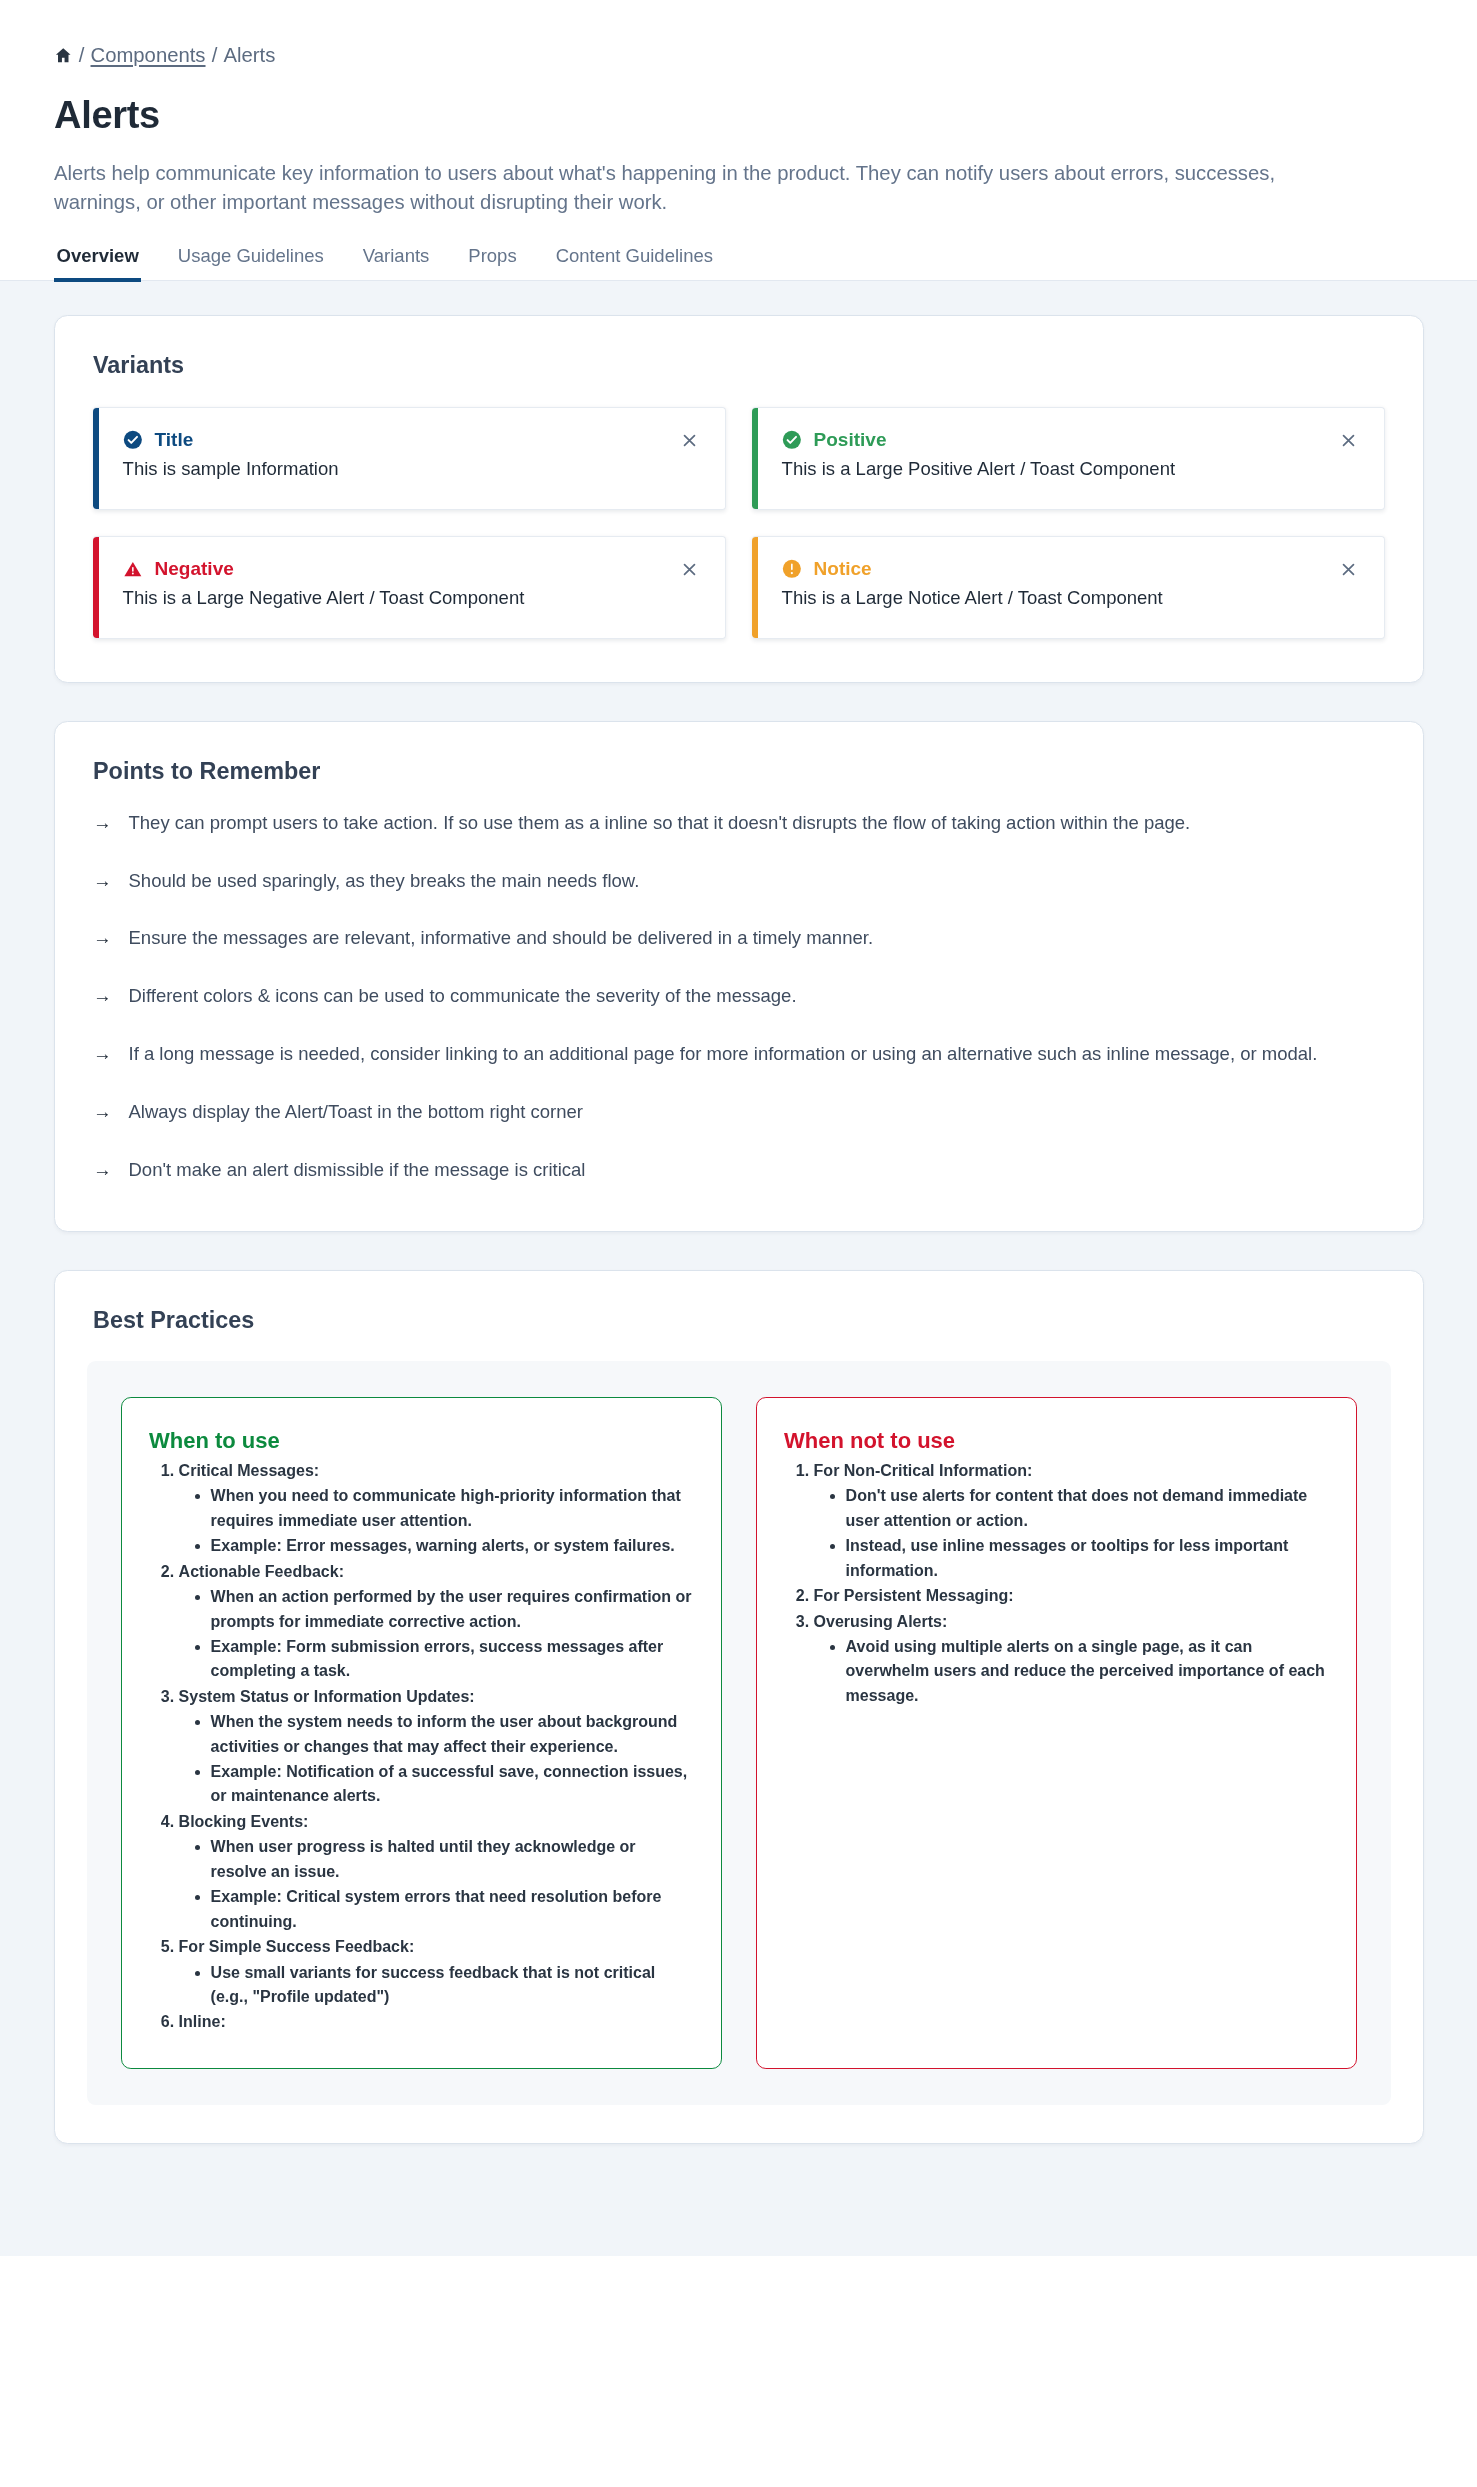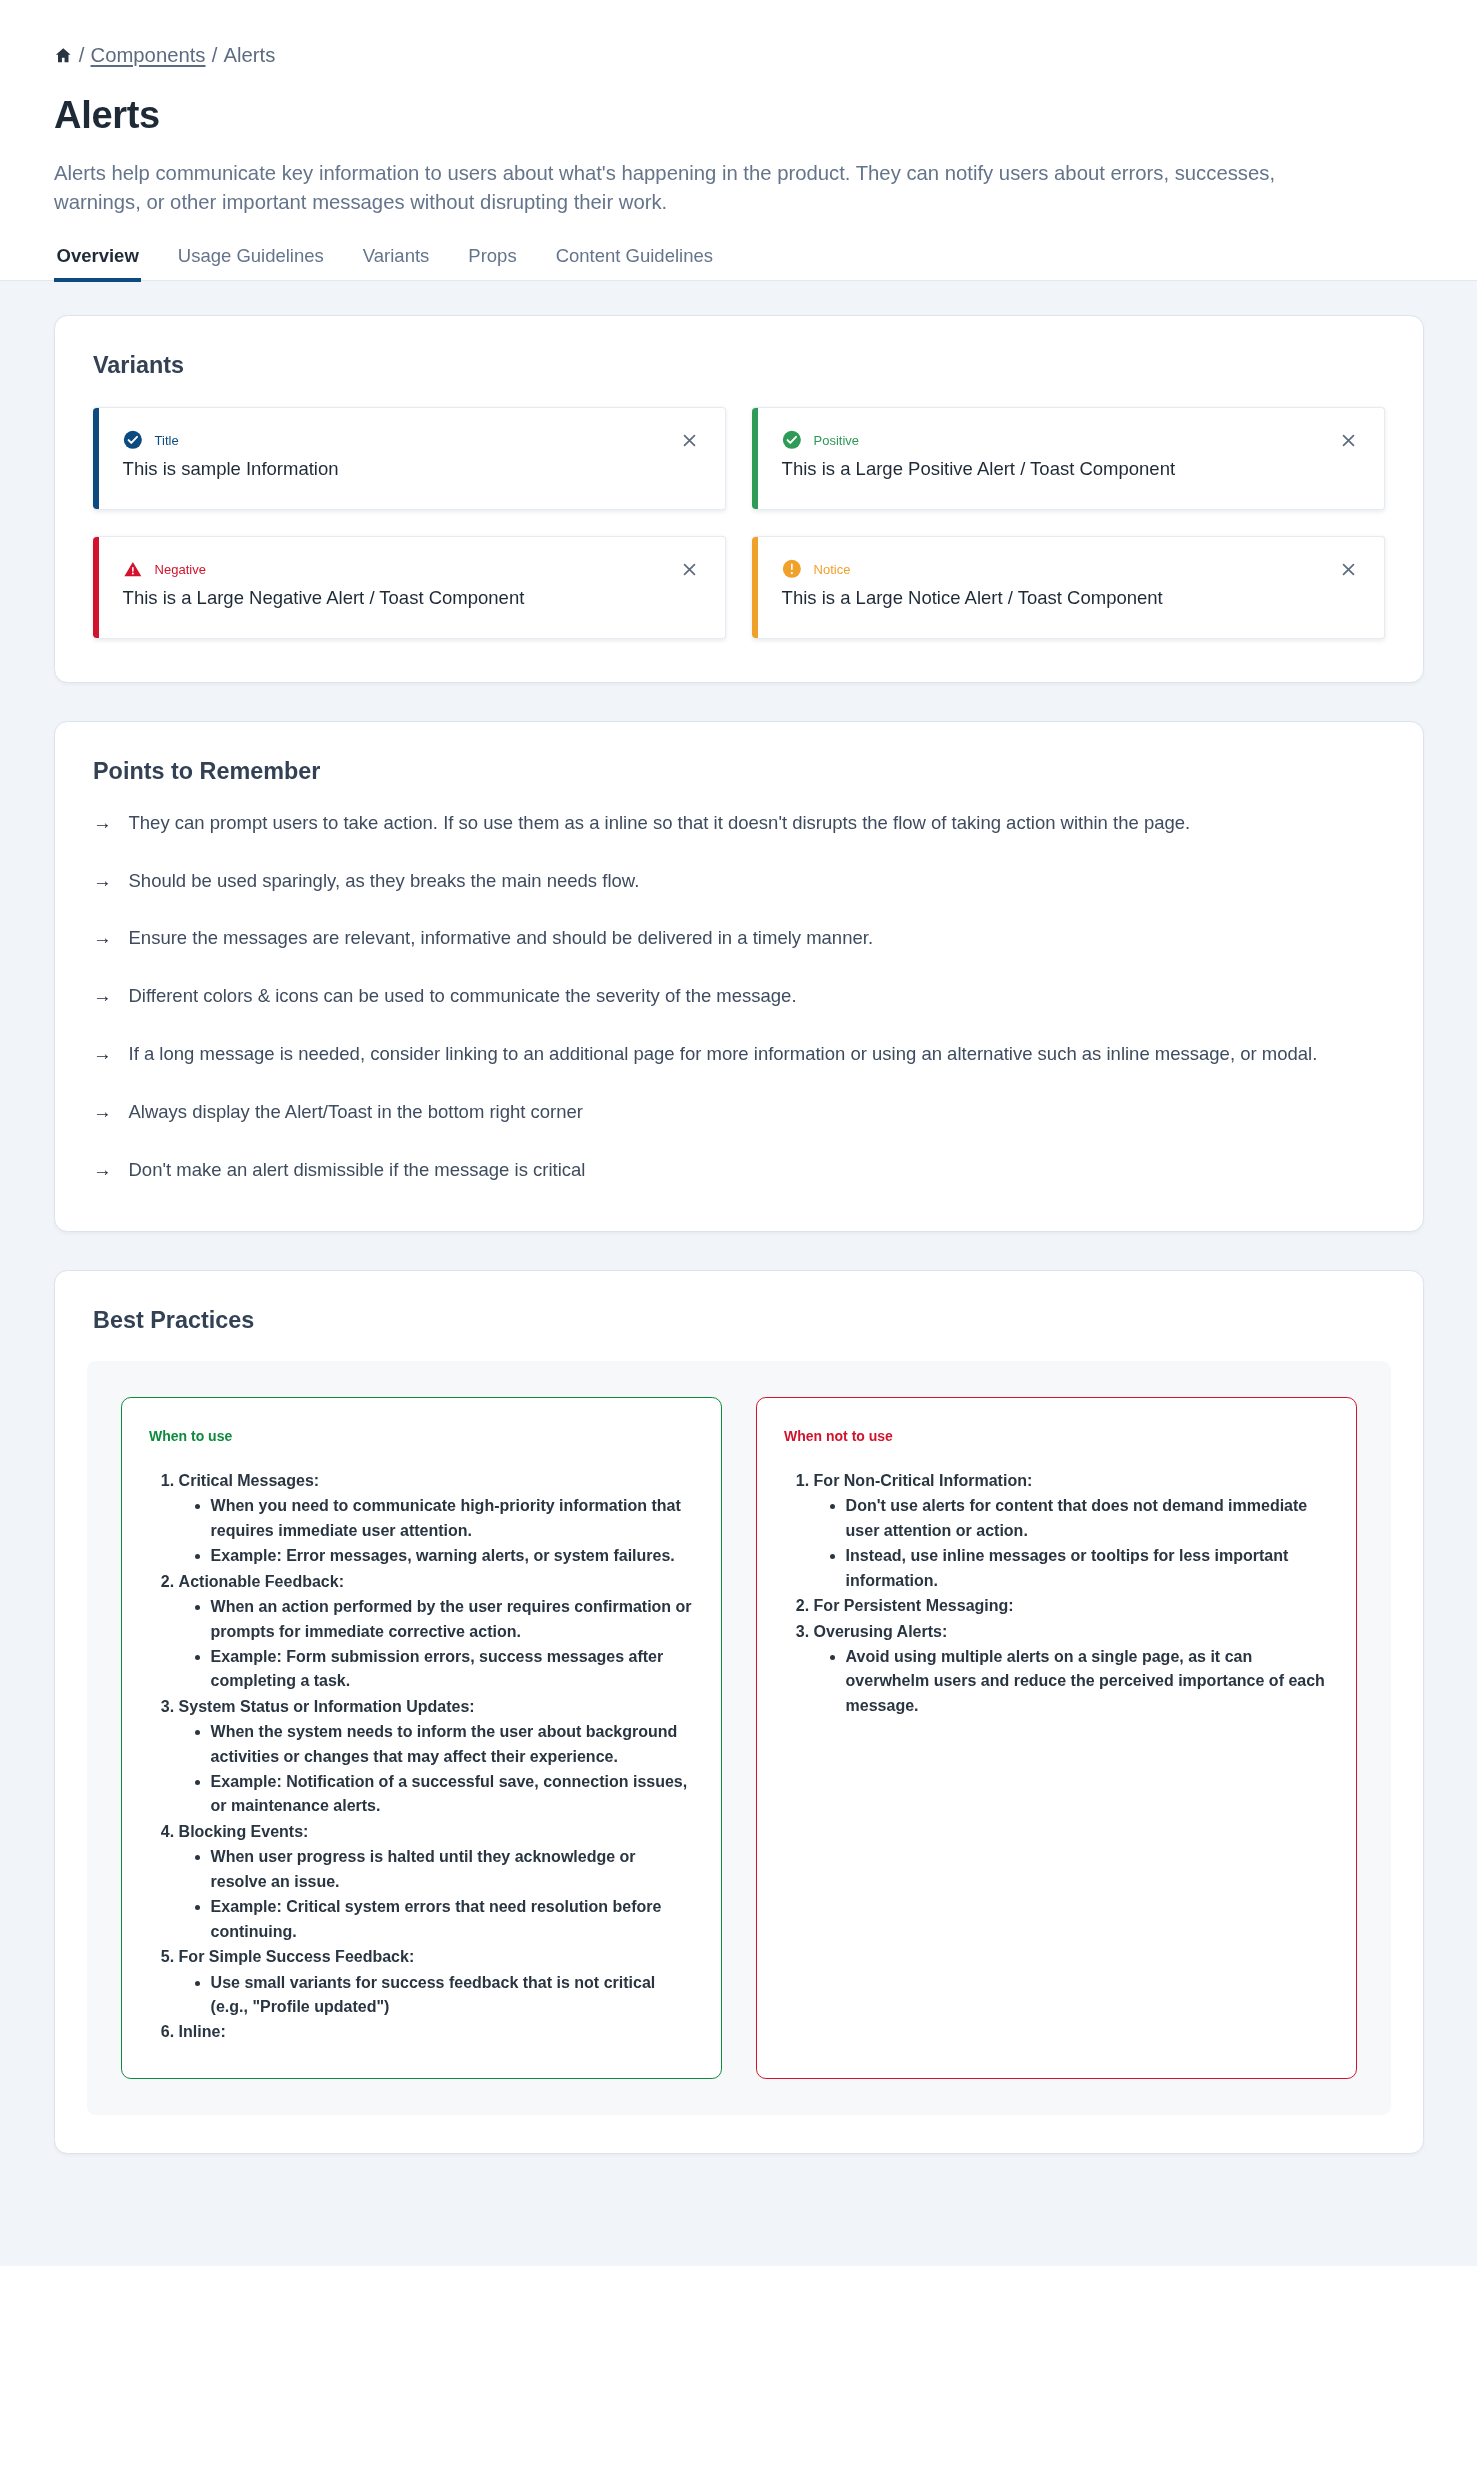--- a/index.html
+++ b/index.html
@@ -139,22 +139,22 @@
     display: flex;
     align-items: center;
     justify-content: space-between;
   }
   .alert-head-left {
     display: flex;
     align-items: center;
     gap: 12.3px;
   }
   .alert-title {
-    font-size: 13px;
-    font-weight: normal;
+    font-size: 19px;
+    font-weight: bold;
     color: var(--accent);
   }
   .alert-icon { display: inline-flex; }
   .alert-close {
     color: #5c6b80;
     cursor: pointer;
     display: inline-flex;
     padding: 2.5px;
   }
   .alert-body {
@@ -197,23 +197,23 @@
 
   .bp-panel {
     background: #ffffff;
     border-radius: 9.9px;
     padding: 29.6px 27px 32px 27px;
   }
   .bp-panel.good { border: 1.2px solid #0c8a3e; }
   .bp-panel.bad  { border: 1.2px solid #d3132d; }
 
   .bp-heading {
-    font-size: 14px;
+    font-size: 22px;
     font-weight: bold;
-    margin-bottom: 25px;
+    margin-bottom: 5px;
   }
   .bp-panel.good .bp-heading { color: #0c8a3e; }
   .bp-panel.bad  .bp-heading { color: #d3132d; }
 
   .bp-ol {
     list-style: decimal;
     padding-left: 29.6px;
     font-size: 16px;
     line-height: 1.52;
     color: #2a3542;

